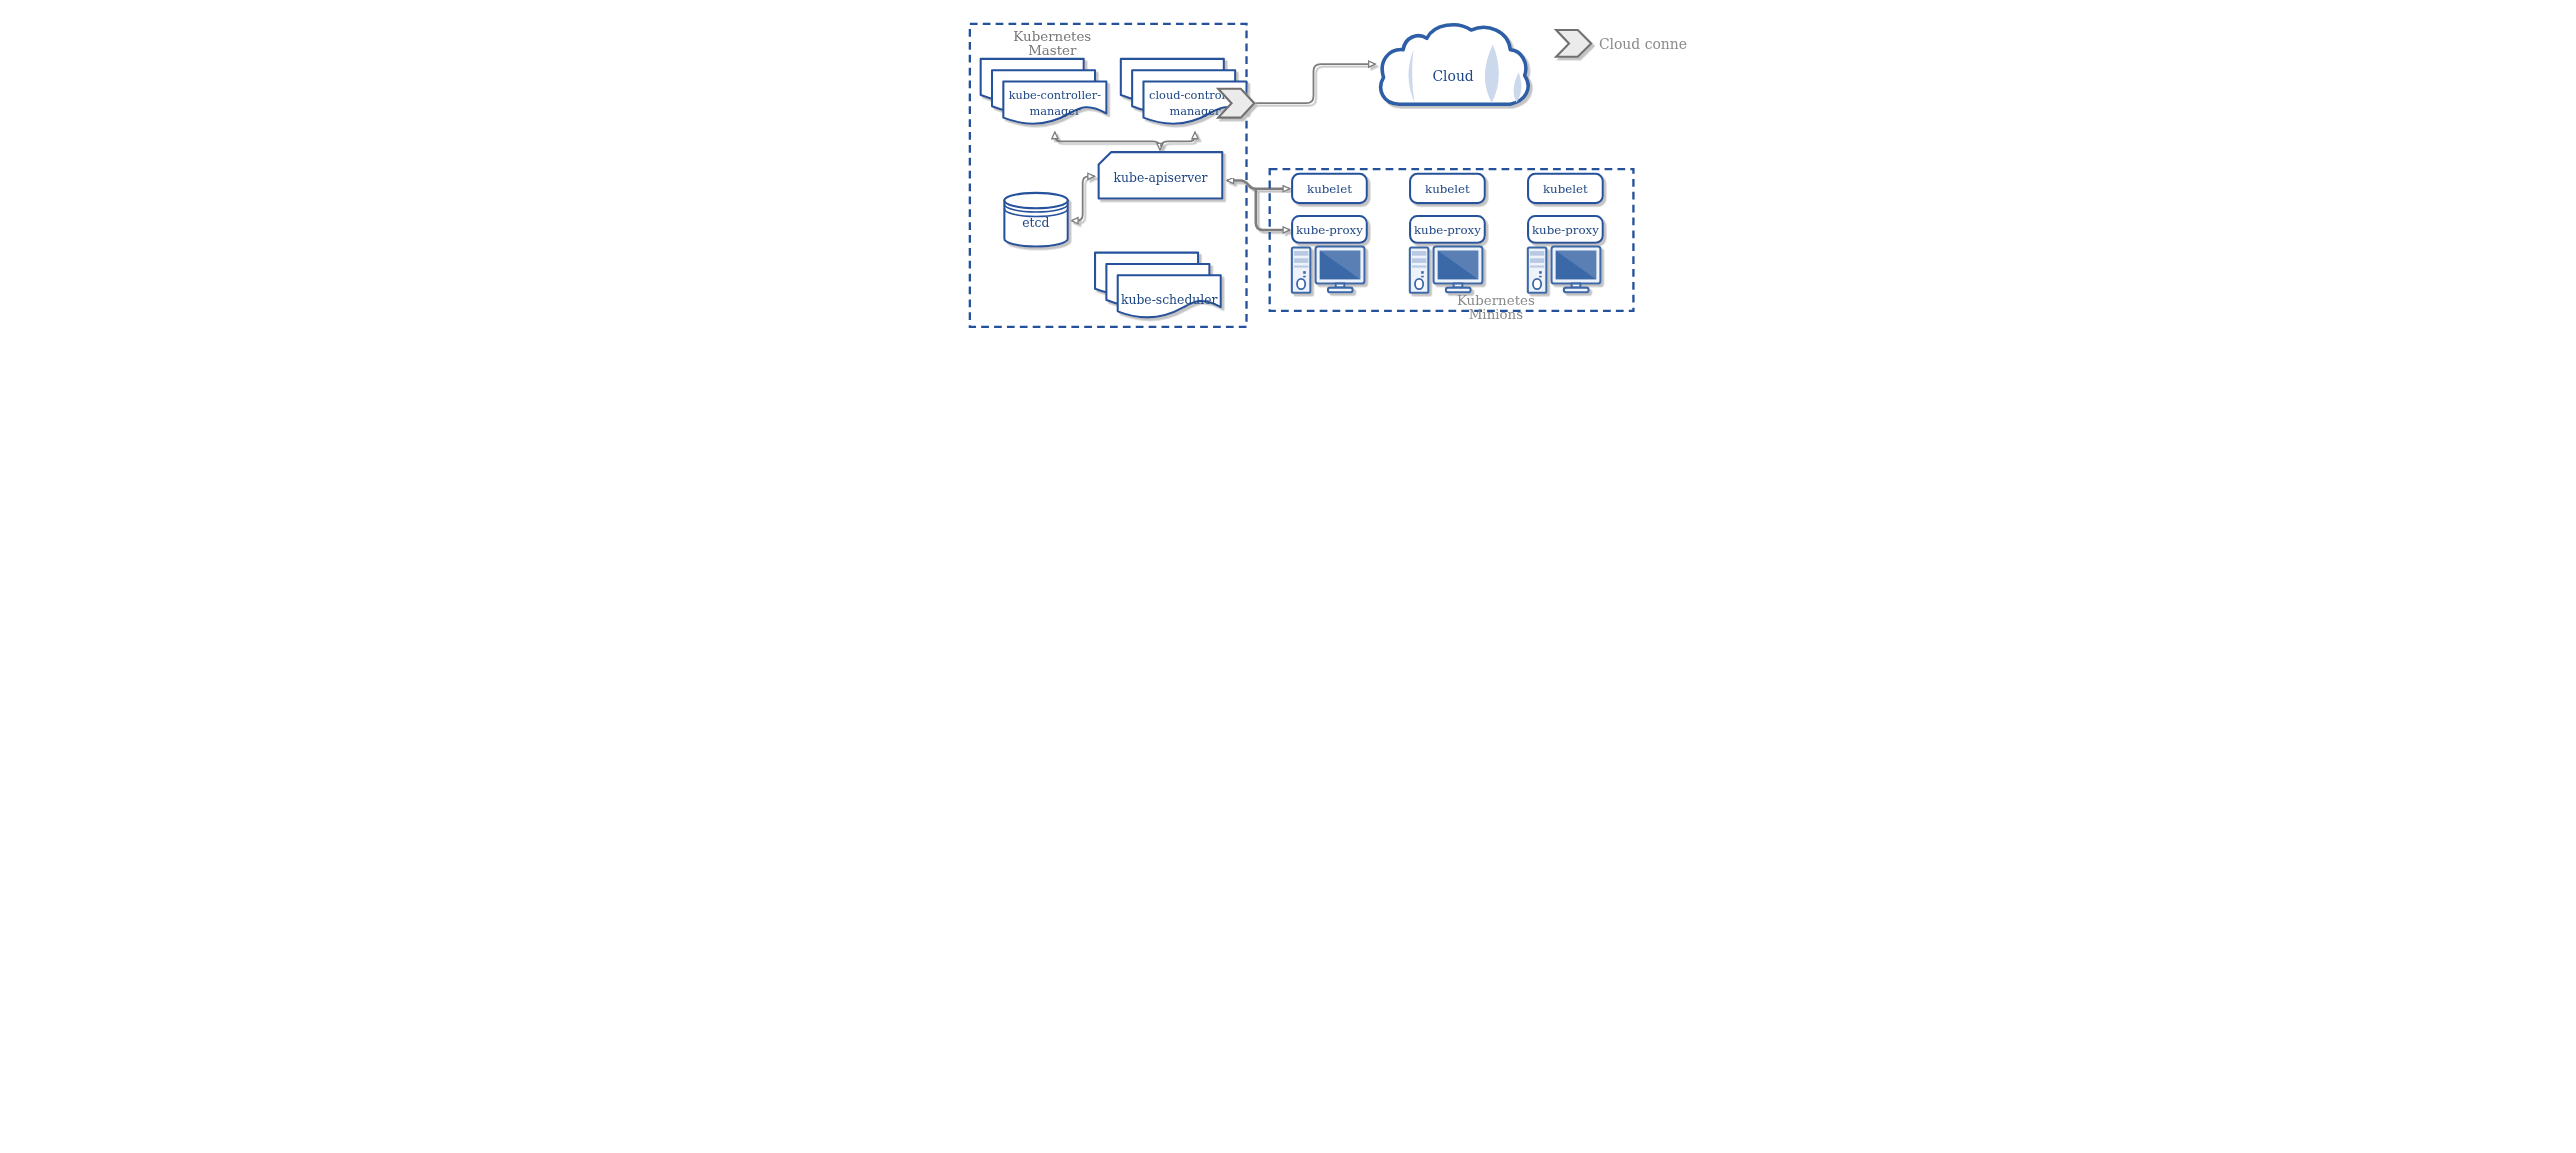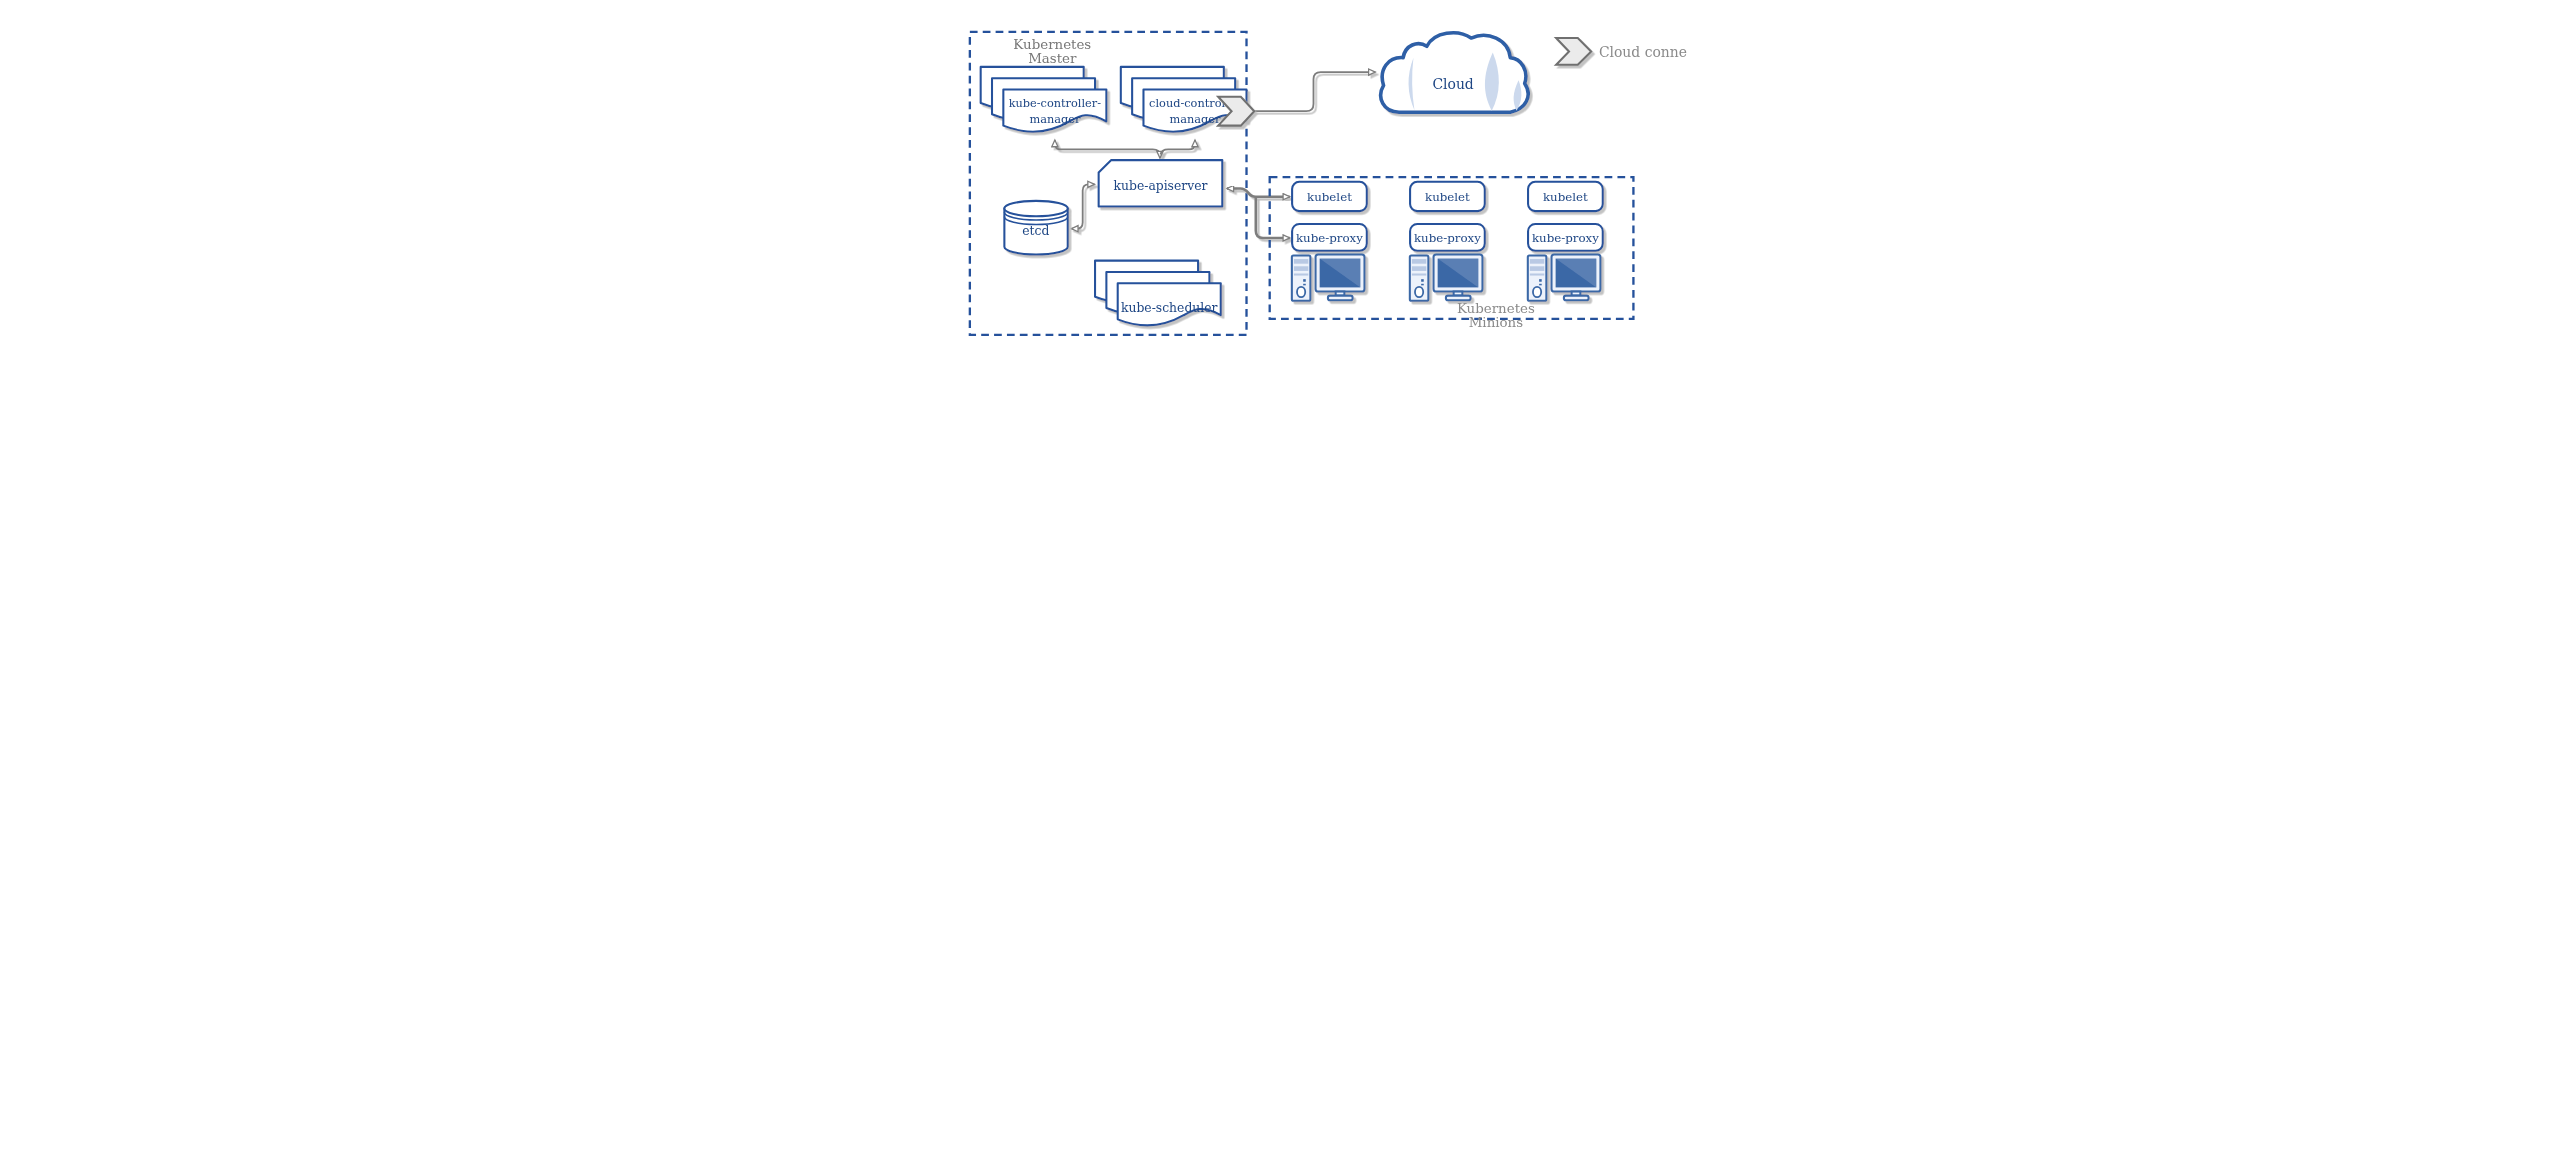--- a/index.html
+++ b/index.html
@@ -1,16 +1,16 @@
 <!DOCTYPE html>
 <html style="font-size:8.2px"><head>
 <meta charset="utf-8">
 <style>
   html,body{margin:0;padding:0;background:#ffffff;}
-  .stage{position:relative;width:797px;height:345px;background:#ffffff;margin:8px auto;overflow:hidden;}
+  .stage{position:relative;width:797px;height:345px;background:#ffffff;margin:0 auto;overflow:hidden;}
   svg{display:block;width:100%;height:100%;}
   .serif{font-family:"DejaVu Serif","Liberation Serif",serif;}
   text{user-select:none;}
   .navy{fill:#1e4684;}
   .graylab{fill:#777777;}
   .graylab2{fill:#8a8a8a;}
   .card{fill:#ffffff;stroke:#25519b;stroke-width:4;stroke-linejoin:round;}
   .roundbox{fill:#ffffff;stroke:#25519b;stroke-width:4;}
   .dashedbox{fill:none;stroke:#25519b;stroke-width:4.5;stroke-dasharray:15 10;}
   .conn{fill:none;stroke:#7d7d7d;stroke-width:3.5;stroke-linecap:butt;}

